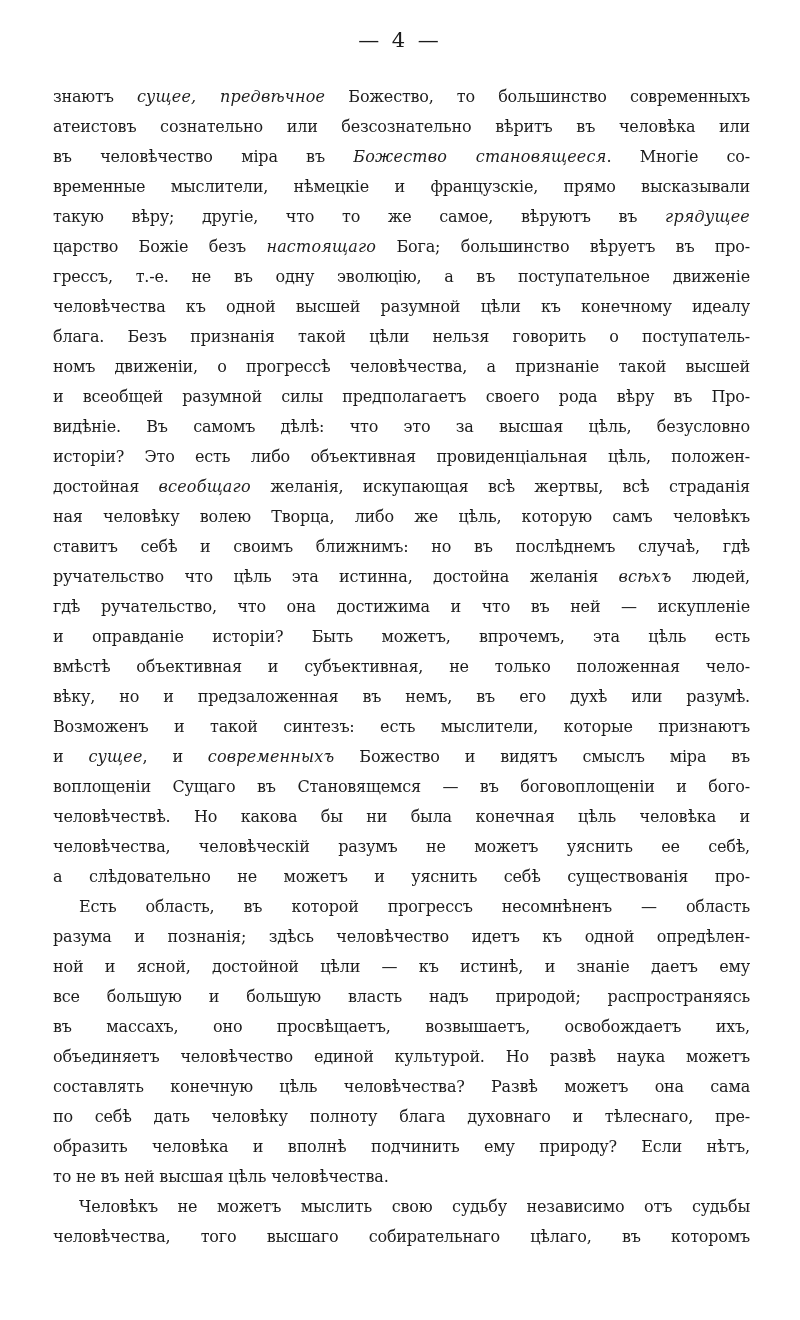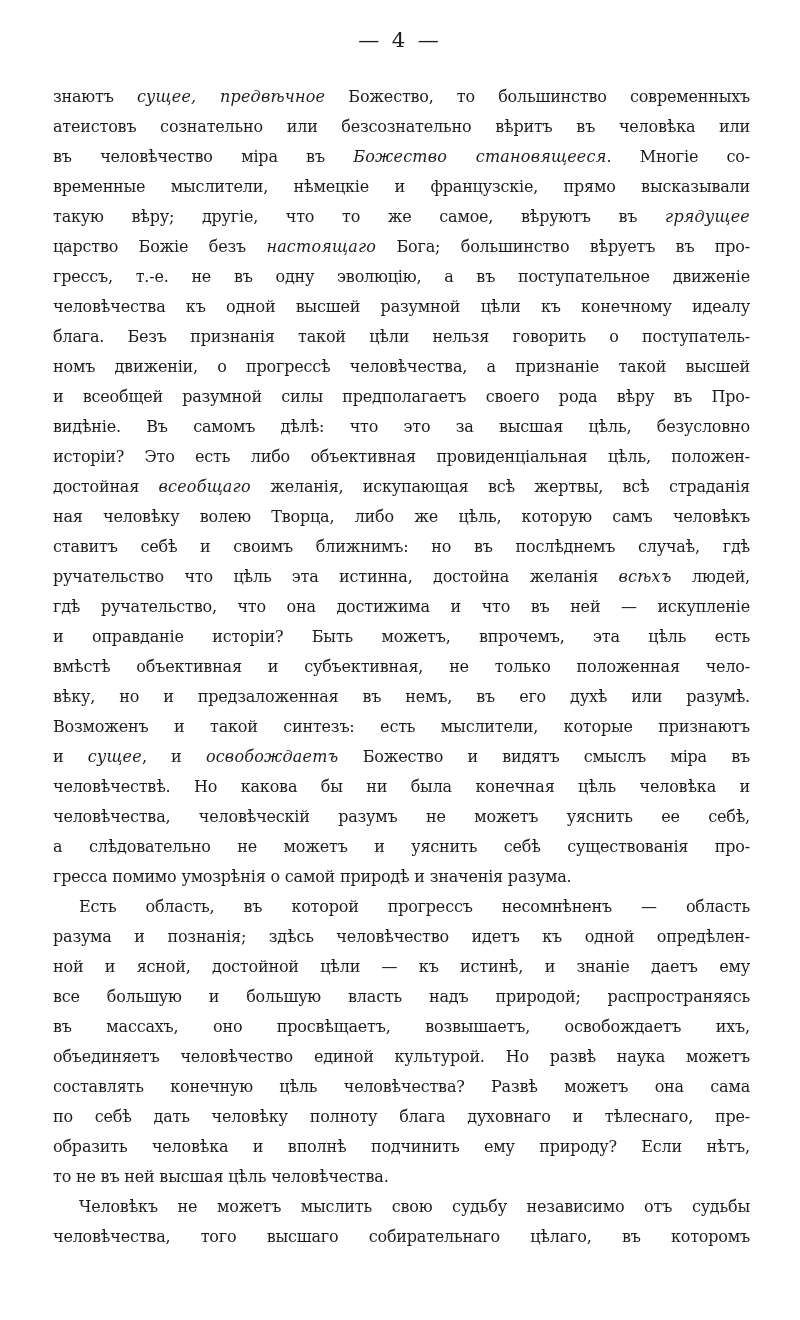--- a/index.html
+++ b/index.html
@@ -73,25 +73,25 @@
       <div class="text-line just"><span>исторіи? Это есть либо объективная провиденціальная цѣль, положен-</span></div>
       <div class="text-line just"><span>достойная </span><em>всеобщаго</em><span> желанія, искупающая всѣ жертвы, всѣ страданія</span></div>
       <div class="text-line just"><span>ная человѣку волею Творца, либо же цѣль, которую самъ человѣкъ</span></div>
       <div class="text-line just"><span>ставитъ себѣ и своимъ ближнимъ: но въ послѣднемъ случаѣ, гдѣ</span></div>
       <div class="text-line just"><span>ручательство что цѣль эта истинна, достойна желанія </span><em>всѣхъ</em><span> людей,</span></div>
       <div class="text-line just"><span>гдѣ ручательство, что она достижима и что въ ней — искупленіе</span></div>
       <div class="text-line just"><span>и оправданіе исторіи? Быть можетъ, впрочемъ, эта цѣль есть</span></div>
       <div class="text-line just"><span>вмѣстѣ объективная и субъективная, не только положенная чело-</span></div>
       <div class="text-line just"><span>вѣку, но и предзаложенная въ немъ, въ его духѣ или разумѣ.</span></div>
       <div class="text-line just"><span>Возможенъ и такой синтезъ: есть мыслители, которые признаютъ</span></div>
-      <div class="text-line just"><span>и </span><em>сущее</em><span>, и </span><em>освобождаетъ</em><span> Божество и видятъ смыслъ міра въ</span></div>
+      <div class="text-line just"><span>и </span><em>сущее</em><span>, и </span><em>современныхъ</em><span> Божество и видятъ смыслъ міра въ</span></div>
+      <div class="text-line just"><span>воплощеніи Сущаго въ Становящемся — въ боговоплощеніи и бого-</span></div>
       <div class="text-line just"><span>человѣчествѣ. Но какова бы ни была конечная цѣль человѣка и</span></div>
       <div class="text-line just"><span>человѣчества, человѣческій разумъ не можетъ уяснить ее себѣ,</span></div>
       <div class="text-line just"><span>а слѣдовательно не можетъ и уяснить себѣ существованія про-</span></div>
-      <div class="text-line"><span>гресса помимо умозрѣнія о самой природѣ и значенія разума.</span></div>
       <div class="text-line just indent"><span>Есть область, въ которой прогрессъ несомнѣненъ — область</span></div>
       <div class="text-line just"><span>разума и познанія; здѣсь человѣчество идетъ къ одной опредѣлен-</span></div>
       <div class="text-line just"><span>ной и ясной, достойной цѣли — къ истинѣ, и знаніе даетъ ему</span></div>
       <div class="text-line just"><span>все большую и большую власть надъ природой; распространяясь</span></div>
       <div class="text-line just"><span>въ массахъ, оно просвѣщаетъ, возвышаетъ, освобождаетъ ихъ,</span></div>
       <div class="text-line just"><span>объединяетъ человѣчество единой культурой. Но развѣ наука можетъ</span></div>
       <div class="text-line just"><span>составлять конечную цѣль человѣчества? Развѣ можетъ она сама</span></div>
       <div class="text-line just"><span>по себѣ дать человѣку полноту блага духовнаго и тѣлеснаго, пре-</span></div>
       <div class="text-line just"><span>образить человѣка и вполнѣ подчинить ему природу? Если нѣтъ,</span></div>
       <div class="text-line"><span>то не въ ней высшая цѣль человѣчества.</span></div>

